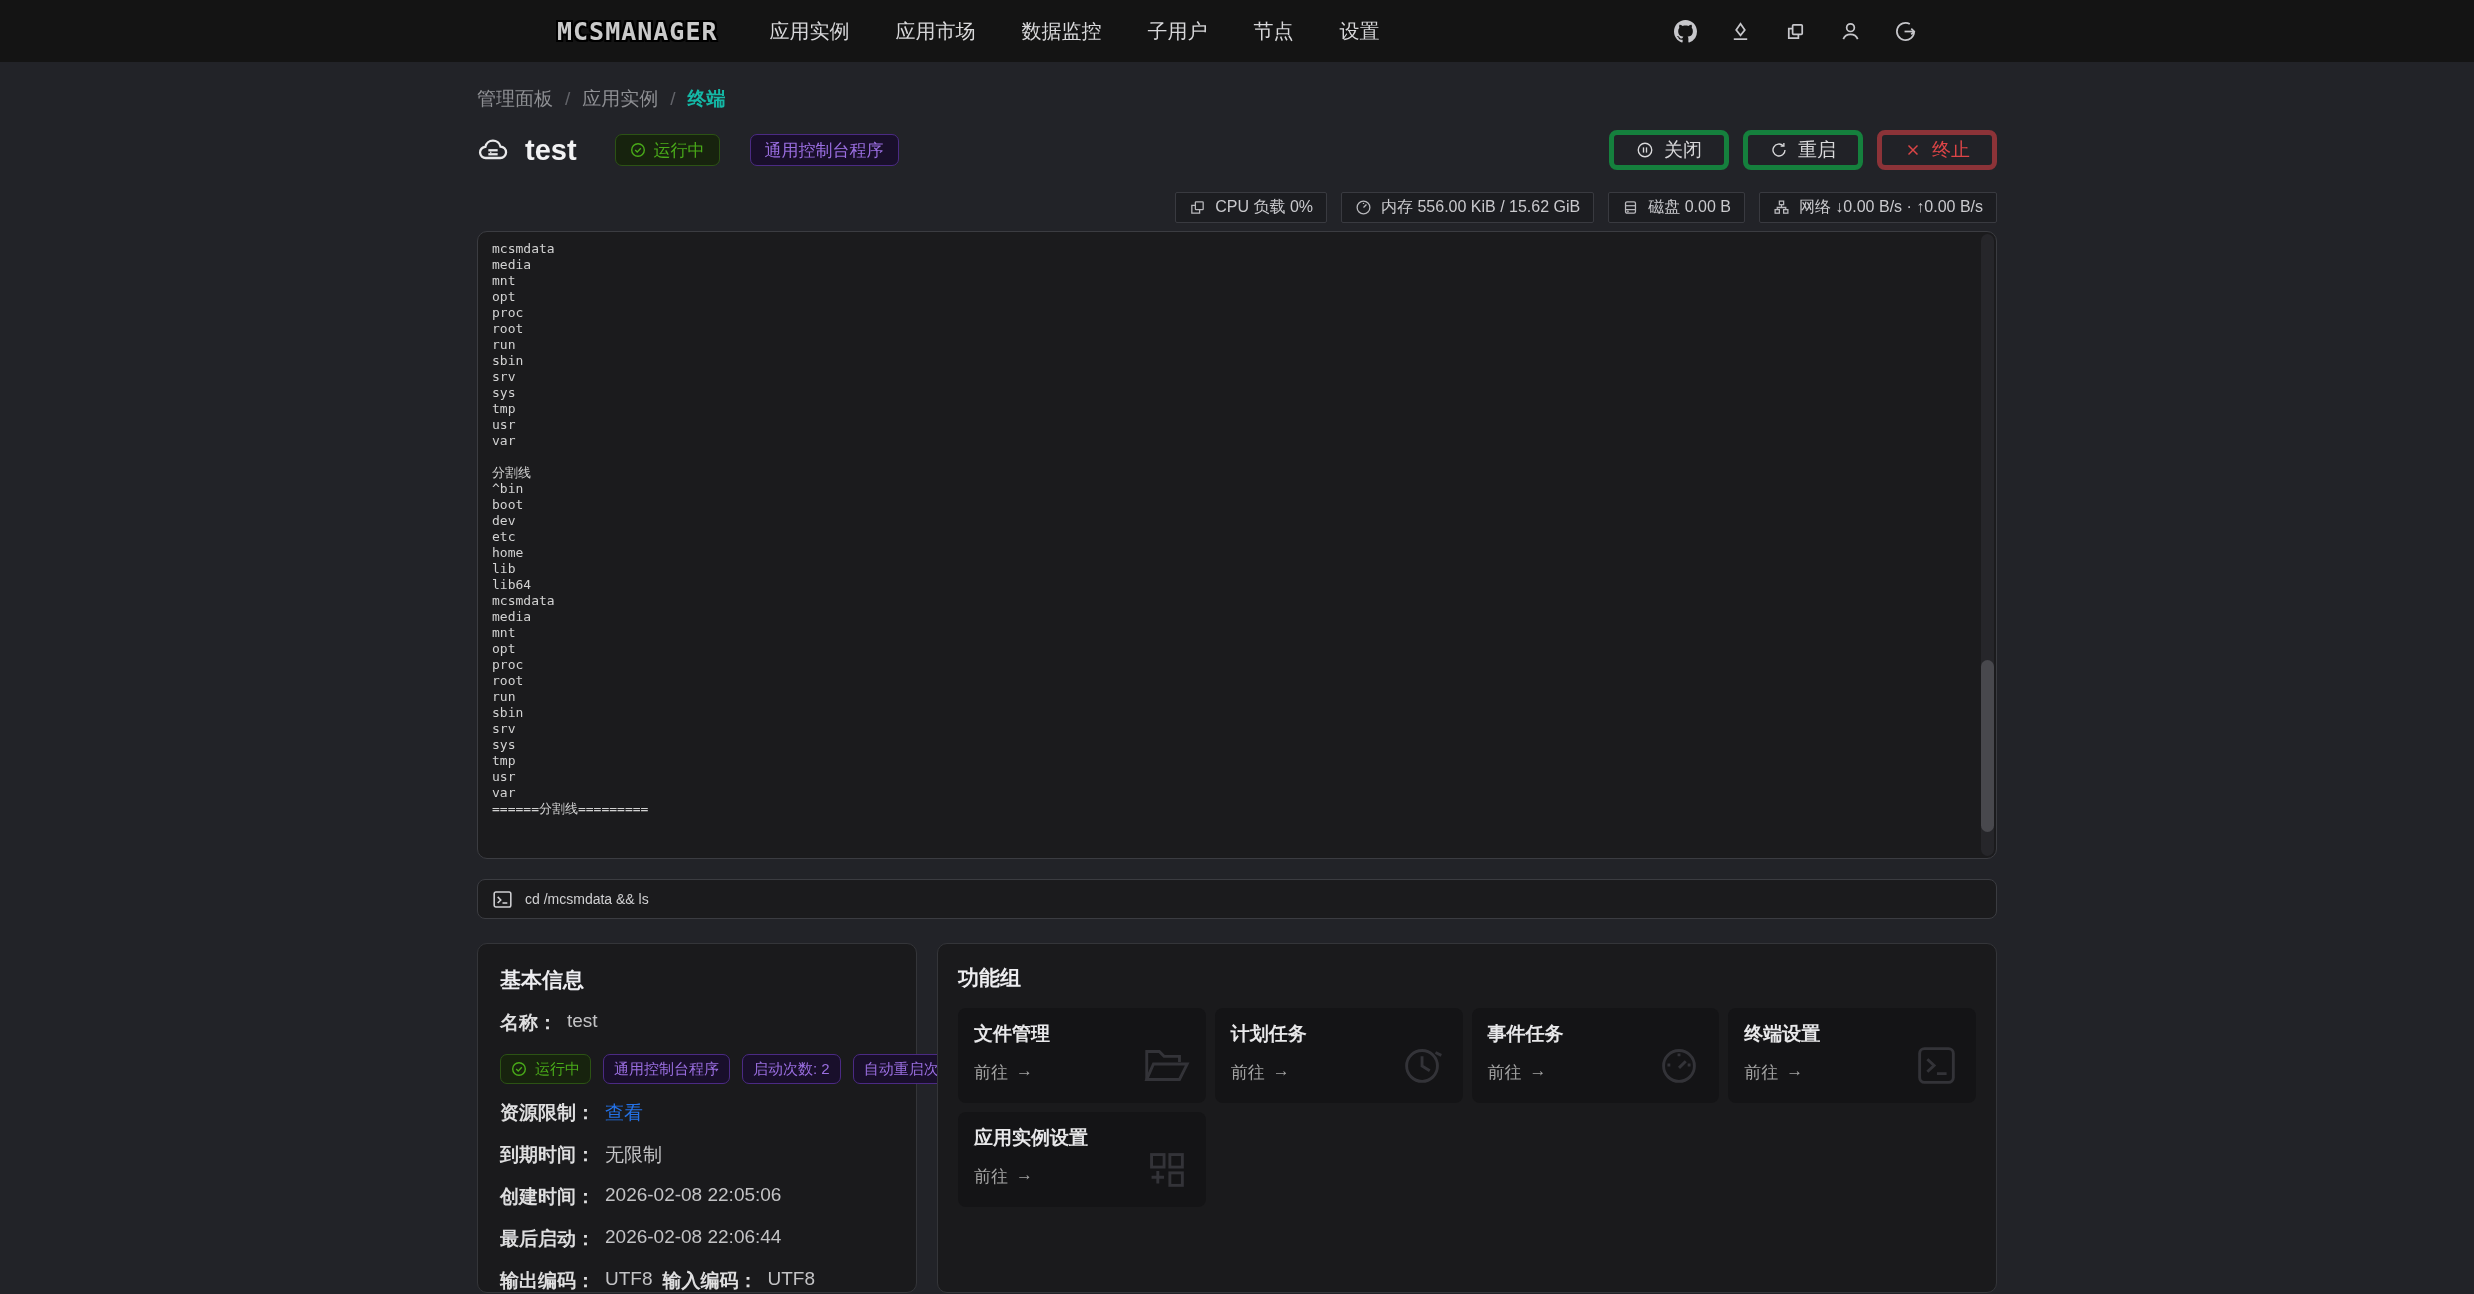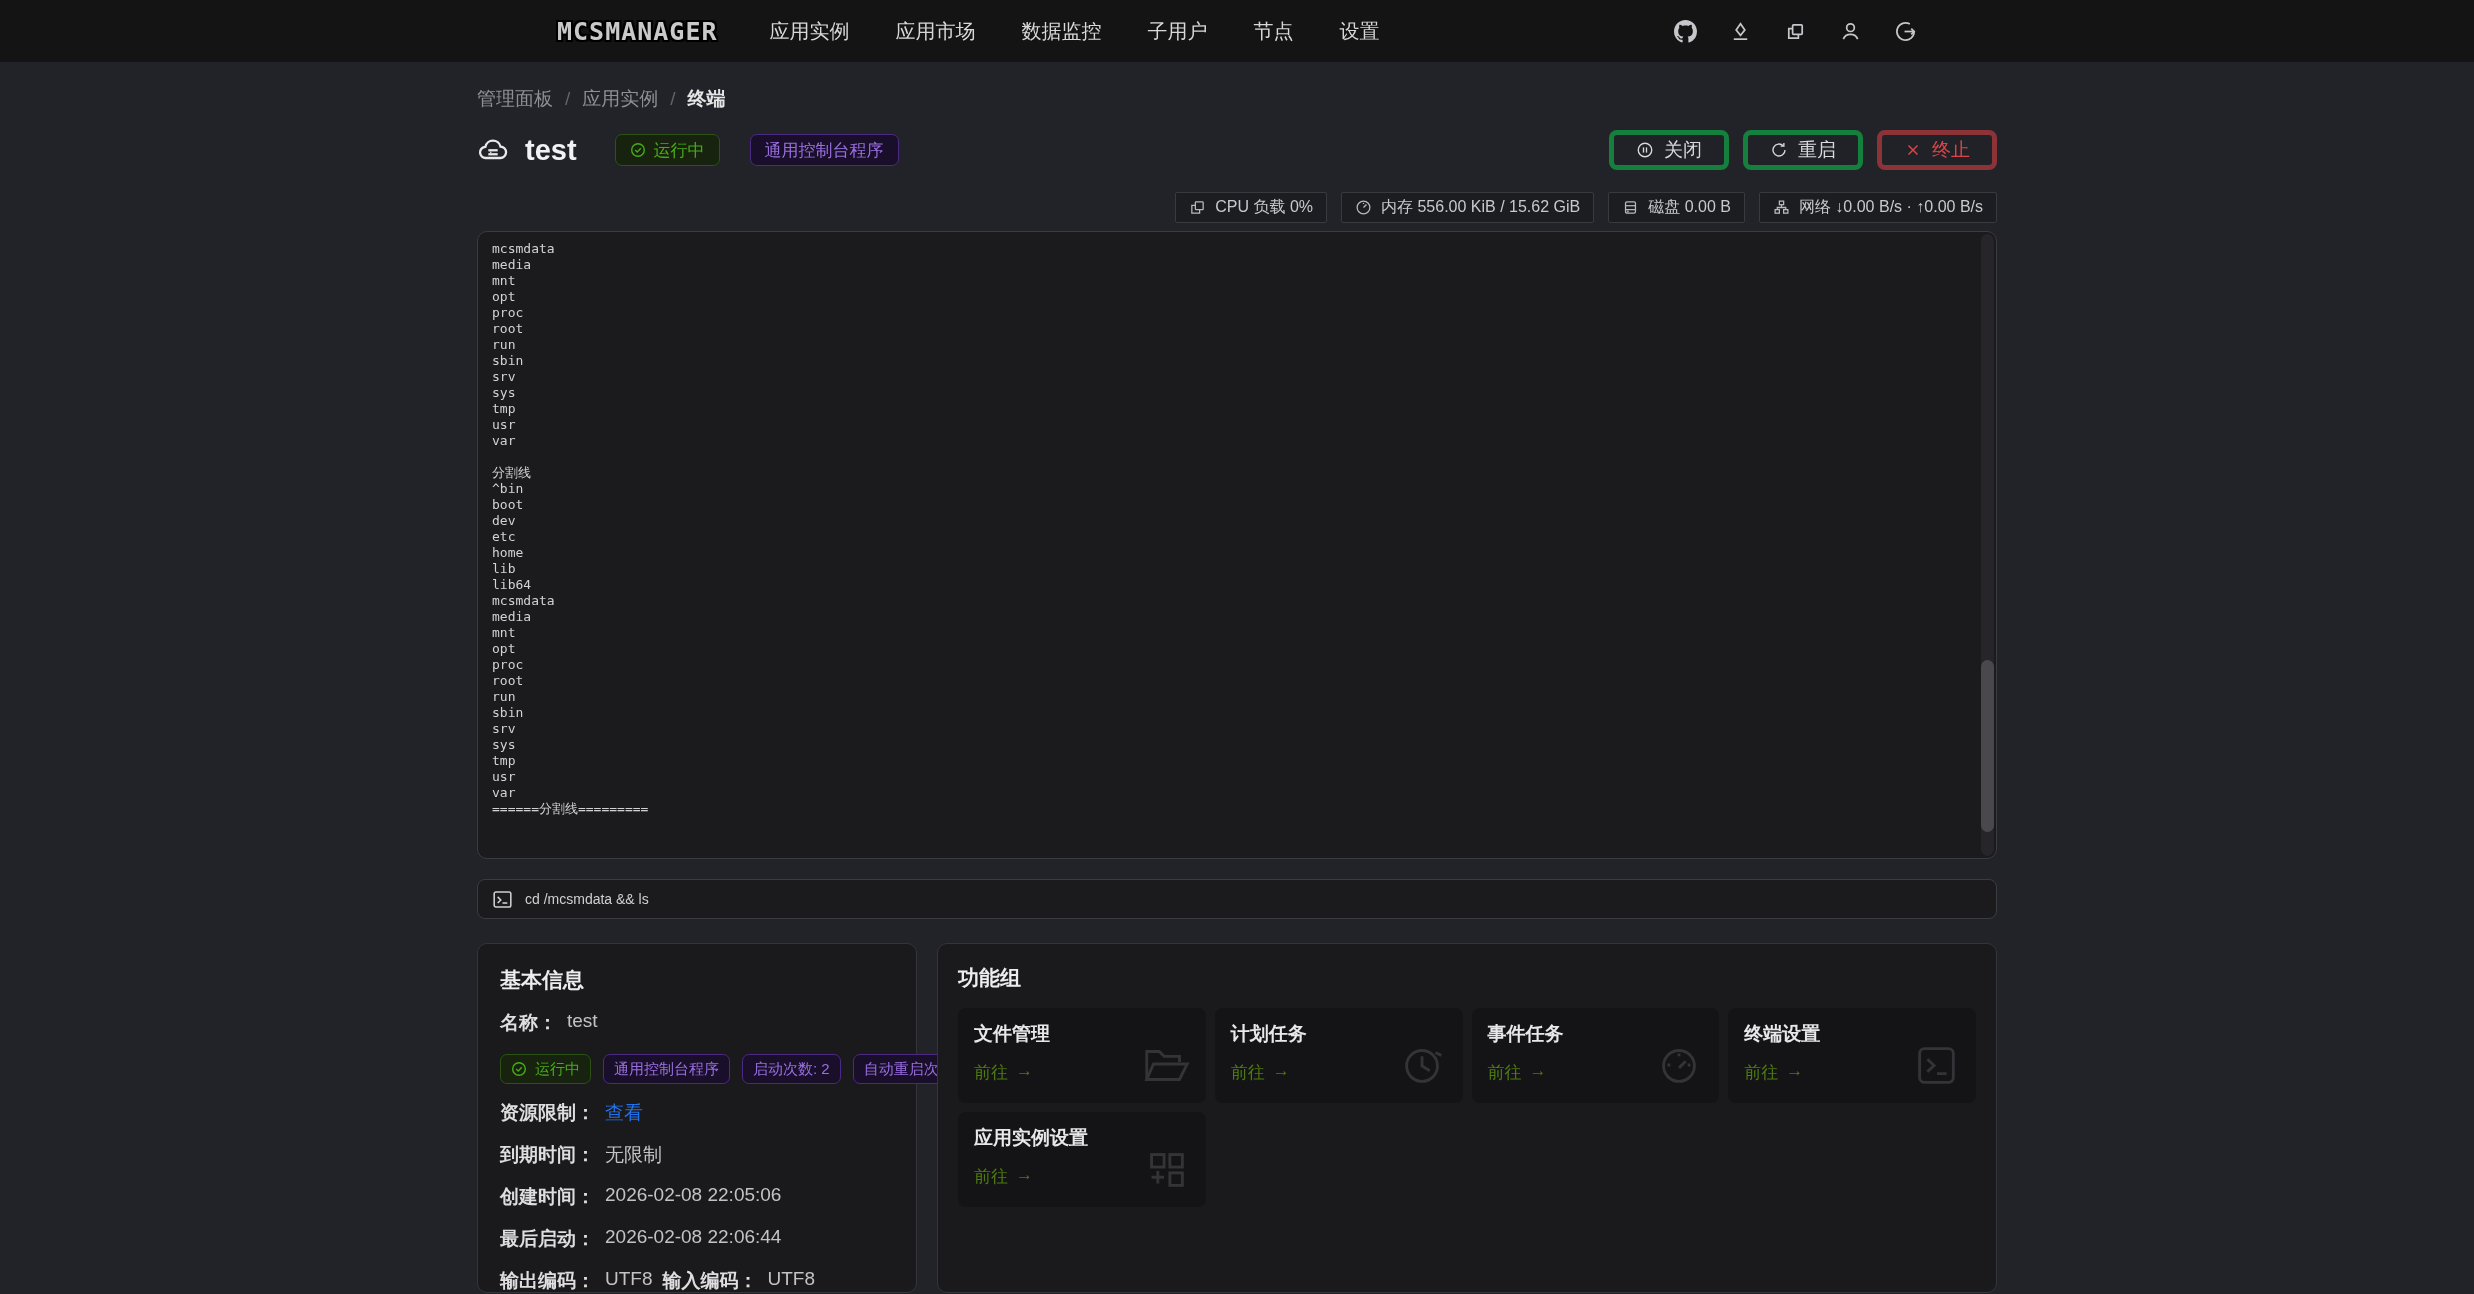--- a/index.html
+++ b/index.html
@@ -18,21 +18,21 @@
   .nav-spacer { flex:1; }
   .nav-icons { display:flex; gap:32px; align-items:center; }
   .nav-icons svg { width:23px; height:23px; color:#c7c7cb; cursor:pointer; }
 
   
   .content { width:1520px; margin:0 auto; }
 
   .breadcrumb { margin-top:24px; font-size:19px; display:flex; gap:12px; align-items:center; }
   .crumb { color:#8f9094; cursor:pointer; }
   .crumb-sep { color:#63646a; }
-  .crumb.current { color:#e5e5e5; font-weight:bold; cursor:default; }
+  .crumb.current { color:#14b8a6; font-weight:bold; cursor:default; }
 
   .title-row { margin-top:18px; display:flex; align-items:center; }
   .title-left { display:flex; align-items:center; gap:16px; }
   .title-left svg.app-icon { width:32px; height:32px; color:#e9e9eb; }
   .page-title { font-size:29px; font-weight:bold; color:#f2f2f4; }
   .badge { display:inline-flex; align-items:center; gap:8px; height:32px; padding:0 14px;
            border-radius:7px; font-size:17px; white-space:nowrap; }
   .badge-green { color:#49aa19; background:#17230e; border:1px solid #2c5314; margin-left:22px; }
   .badge-green svg { width:16px; height:16px; }
   .badge-purple { color:#9a6ee0; background:#190f2b; border:1px solid #4b2a84; margin-left:14px; }
@@ -77,21 +77,21 @@
   .info-value { color:#c3c3c5; }
   .link { color:#2472e8; cursor:pointer; }
   .badges-line { display:flex; gap:12px; margin-top:18px; flex-wrap:nowrap; }
   .badges-line .badge { height:30px; font-size:15px; padding:0 10px; margin-left:0; }
 
   .card-fn { flex:1; padding:20px 20px; }
   .tiles { display:grid; grid-template-columns:repeat(4,1fr); gap:9px; }
   .tile { position:relative; background:#141416; border-radius:8px; height:95px;
           padding:13px 16px; cursor:pointer; overflow:hidden; }
   .tile-title { font-size:19px; font-weight:bold; color:#e8e8ea; }
-  .tile-link { margin-top:14px; font-size:17px; color:#4d7c0f; display:inline-flex; gap:8px; cursor:pointer; }
+  .tile-link { margin-top:14px; font-size:17px; color:#a3a3a3; display:inline-flex; gap:8px; cursor:pointer; }
   .tile svg.tile-icon { position:absolute; right:14px; bottom:12px; width:52px; height:52px; color:#333338; }
 </style>
 </head>
 <body>
 
 <header class="navbar">
   <div class="nav-inner">
     <div class="logo">MCSMANAGER</div>
     <nav class="nav-items">
       <span class="nav-item">应用实例</span>

